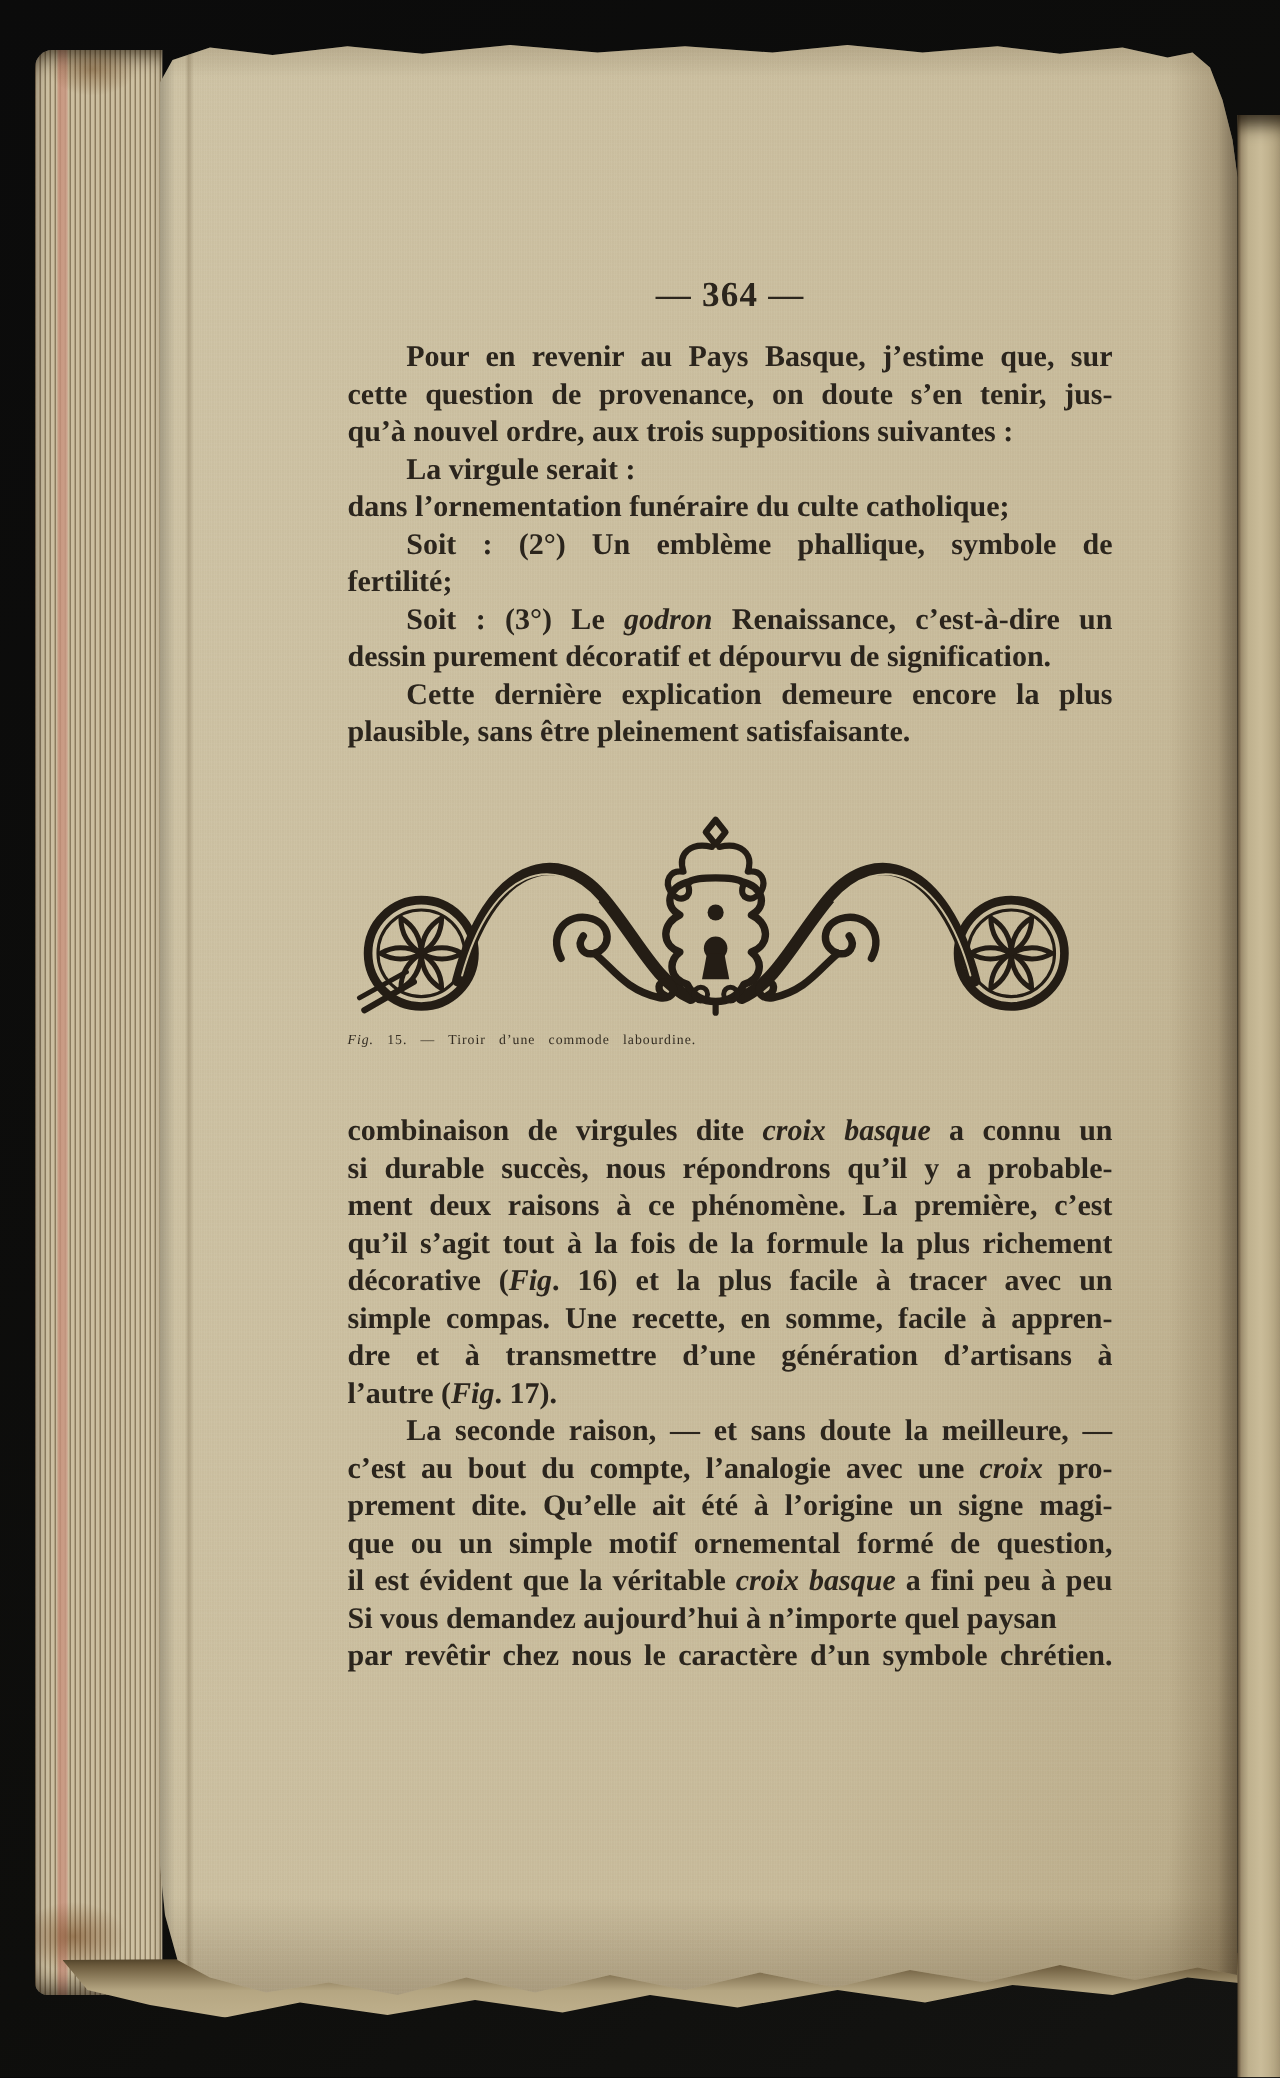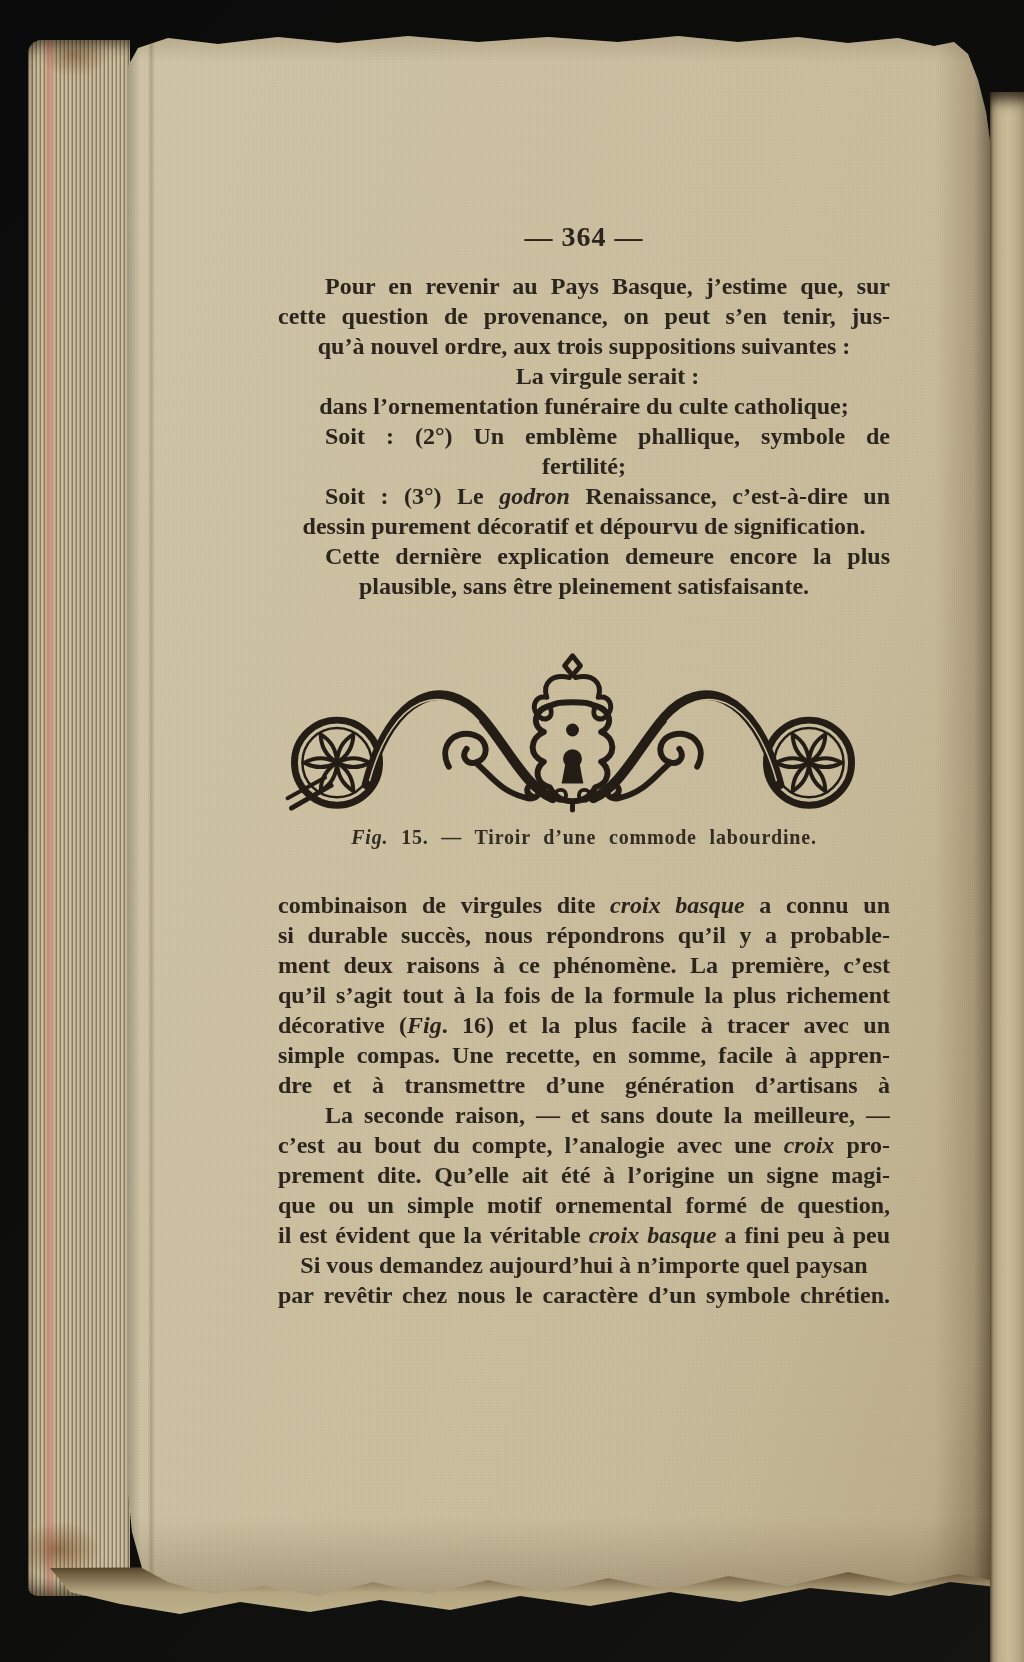--- a/index.html
+++ b/index.html
@@ -38,46 +38,46 @@
       linear-gradient(90deg, rgba(0,0,0,0) 20px, rgba(96,78,50,.28) 23px, rgba(0,0,0,0) 27px),
       linear-gradient(90deg, rgba(0,0,0,0) calc(100% - 55px), rgba(90,70,42,.25) calc(100% - 16px), rgba(44,30,14,.5) 100%),
       repeating-linear-gradient(0deg, rgba(255,255,255,.022) 0 1px, rgba(0,0,0,0) 1px 3px),
       repeating-linear-gradient(90deg, rgba(118,98,66,.035) 0 1px, rgba(0,0,0,0) 1px 2px);}
   .page-number{position:absolute;left:150px;top:189px;width:612px;text-align:center;
     font-size:28px;font-weight:700;color:#2b251d;letter-spacing:1px;}
   .textblock{position:absolute;left:150px;width:612px;color:#2b251d;
     font-size:24px;font-weight:700;line-height:30px;overflow:hidden;}
   .tb1{top:239px;}
   .tb2{top:858px;}
-  .line{white-space:normal;text-align:center;}
+  .line{white-space:normal;}
   .line.just{text-align:justify;text-align-last:justify;}
   .line.ind{text-indent:47px;}
   .line i{font-style:italic;}
   .figure{position:absolute;left:155px;top:604px;width:580px;height:188px;}
   .figure svg{display:block;width:580px;height:188px;}
-  .caption{position:absolute;left:150px;top:794px;width:612px;text-align:center;
-    color:#332c22;font-size:20px;font-weight:700;letter-spacing:.8px;word-spacing:7px;}
+  .caption{position:absolute;left:150px;top:794px;width:612px;
+    color:#332c22;font-size:11px;font-weight:400;letter-spacing:.8px;word-spacing:7px;}
   .caption i{font-style:italic;}
 </style>
 </head>
 <body>
 
 <div class="scene">
   <div class="page-edges"></div>
   <div class="under-page"></div>
   <div class="next-page"></div>
 
   <div class="page">
     <div class="shading"></div>
 
     <div class="page-number">— 364 —</div>
 
     <div class="textblock tb1">
         <div class="line just ind"><span>Pour en revenir au Pays Basque, j’estime que, sur</span></div>
-        <div class="line just"><span>cette question de provenance, on peut s’en tenir, jus-</span></div>
+        <div class="line just"><span>cette question de provenance, on doute s’en tenir, jus-</span></div>
         <div class="line"><span>qu’à nouvel ordre, aux trois suppositions suivantes :</span></div>
         <div class="line ind"><span>La virgule serait :</span></div>
         <div class="line"><span>dans l’ornementation funéraire du culte catholique;</span></div>
         <div class="line just ind"><span>Soit : (2°) Un emblème phallique, symbole de</span></div>
         <div class="line"><span>fertilité;</span></div>
         <div class="line just ind"><span>Soit : (3°) Le </span><i>godron</i><span> Renaissance, c’est-à-dire un</span></div>
         <div class="line"><span>dessin purement décoratif et dépourvu de signification.</span></div>
         <div class="line just ind"><span>Cette dernière explication demeure encore la plus</span></div>
         <div class="line"><span>plausible, sans être pleinement satisfaisante.</span></div>
       </div>
@@ -151,20 +151,21 @@
     <div class="caption"><i>Fig.</i><span> 15. — Tiroir d’une commode labourdine.</span></div>
 
     <div class="textblock tb2">
         <div class="line just"><span>combinaison de virgules dite </span><i>croix basque</i><span> a connu un</span></div>
         <div class="line just"><span>si durable succès, nous répondrons qu’il y a probable-</span></div>
         <div class="line just"><span>ment deux raisons à ce phénomène. La première, c’est</span></div>
         <div class="line just"><span>qu’il s’agit tout à la fois de la formule la plus richement</span></div>
         <div class="line just"><span>décorative (</span><i>Fig</i><span>. 16) et la plus facile à tracer avec un</span></div>
         <div class="line just"><span>simple compas. Une recette, en somme, facile à appren-</span></div>
         <div class="line just"><span>dre et à transmettre d’une génération d’artisans à</span></div>
+        <div class="line"><span>l’autre (</span><i>Fig</i><span>. 17).</span></div>
         <div class="line just ind"><span>La seconde raison, — et sans doute la meilleure, —</span></div>
         <div class="line just"><span>c’est au bout du compte, l’analogie avec une </span><i>croix</i><span> pro-</span></div>
         <div class="line just"><span>prement dite. Qu’elle ait été à l’origine un signe magi-</span></div>
         <div class="line just"><span>que ou un simple motif ornemental formé de question,</span></div>
         <div class="line just"><span>il est évident que la véritable </span><i>croix basque</i><span> a fini peu à peu</span></div>
         <div class="line"><span>Si vous demandez aujourd’hui à n’importe quel paysan</span></div>
         <div class="line just"><span>par revêtir chez nous le caractère d’un symbole chrétien.</span></div>
       </div>
   </div>
 </div>

